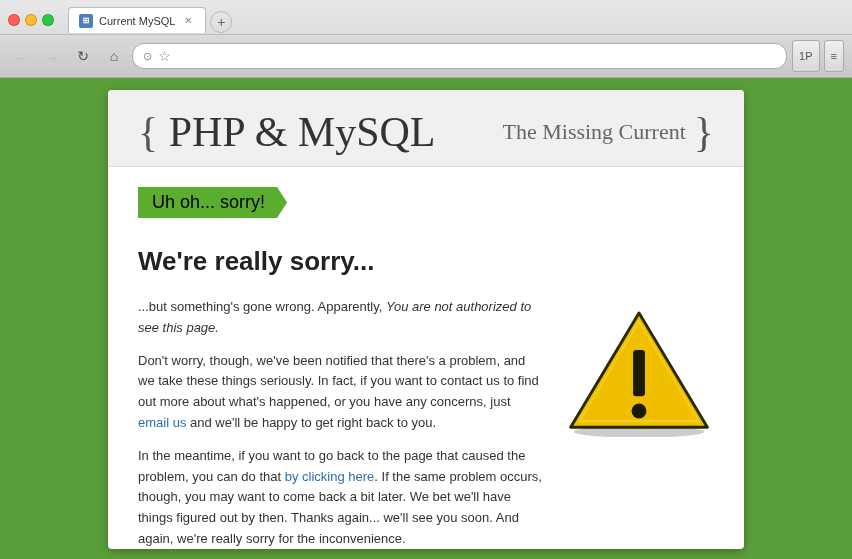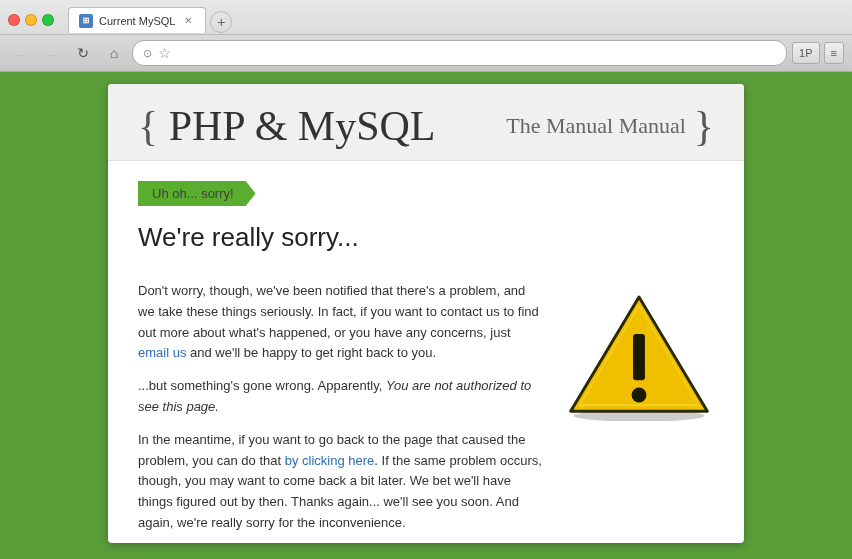--- a/index.html
+++ b/index.html
@@ -165,21 +165,21 @@
     }
 
     .nav-extra-btn {
       font-size: 11px;
       color: #555;
       background: linear-gradient(to bottom, #f0f0f0, #d8d8d8);
       border: 1px solid #aaa;
       border-radius: 3px;
       padding: 2px 6px;
       cursor: pointer;
-      height: 22px;
+      height: 32px;
     }
 
     
     .page-wrapper {
       background: #5a9e3a;
       padding: 12px 20px;
       height: calc(559px - 34px - 42px);
       display: flex;
       justify-content: center;
     }
@@ -232,34 +232,34 @@
       color: #555;
     }
 
     
     .error-content {
       padding: 20px 30px;
     }
 
     .error-badge {
       background: #5aad2e;
-      color: #404040;
+      color: #000000;
       padding: 5px 14px;
-      font-size: 13px;
+      font-size: 18px;
       display: inline-block;
-      margin-bottom: 16px;
+      margin-bottom: 28px;
       clip-path: polygon(0 0, calc(100% - 10px) 0, 100% 50%, calc(100% - 10px) 100%, 0 100%);
       padding-right: 22px;
     }
 
     .error-heading {
       font-size: 26px;
-      font-weight: normal;
+      font-weight: bold;
       color: #222;
-      margin-bottom: 28px;
+      margin-bottom: 20px;
     }
 
     .error-body {
       display: flex;
       gap: 20px;
     }
 
     .error-text {
       flex: 1;
       font-size: 13px;
@@ -339,37 +339,37 @@
 <div class="page-wrapper">
   <div class="page-content">
 
     <div class="site-header">
       <div class="header-inner">
         <div class="site-title">
           <span class="brace">{</span>
           <span>PHP &amp; MySQL</span>
         </div>
         <div class="site-subtitle">
-          <span>The Manual Manual</span>
+          <span>The Missing Current</span>
           <span class="subtitle-brace">}</span>
         </div>
       </div>
     </div>
 
     <div class="error-content">
       <div class="error-badge">Uh oh... sorry!</div>
       <h1 class="error-heading">We're really sorry...</h1>
 
       <div class="error-body">
         <div class="error-text">
           <p>
-            <span>Don't worry, though, we've been notified that there's a problem, and we take these things seriously. In fact, if you want to contact us to find out more about what's happened, or you have any concerns, just </span><a href="#">email us</a><span> and we'll be happy to get right back to you.</span>
+            <span>...but something's gone wrong. Apparently, </span><em>You are not authorized to see this page.</em>
           </p>
           <p>
-            <span>...but something's gone wrong. Apparently, </span><em>You are not authorized to see this page.</em>
+            <span>Don't worry, though, we've been notified that there's a problem, and we take these things seriously. In fact, if you want to contact us to find out more about what's happened, or you have any concerns, just </span><a href="#">email us</a><span> and we'll be happy to get right back to you.</span>
           </p>
           <p>
             <span>In the meantime, if you want to go back to the page that caused the problem, you can do that </span><a href="#">by clicking here</a><span>. If the same problem occurs, though, you may want to come back a bit later. We bet we'll have things figured out by then. Thanks again... we'll see you soon. And again, we're really sorry for the inconvenience.</span>
           </p>
         </div>
 
         <div class="warning-icon-container">
           <svg class="warning-triangle" viewBox="0 0 200 175" xmlns="http://www.w3.org/2000/svg">
 
             <ellipse cx="100" cy="168" rx="88" ry="8" fill="rgba(0,0,0,0.2)"></ellipse>

